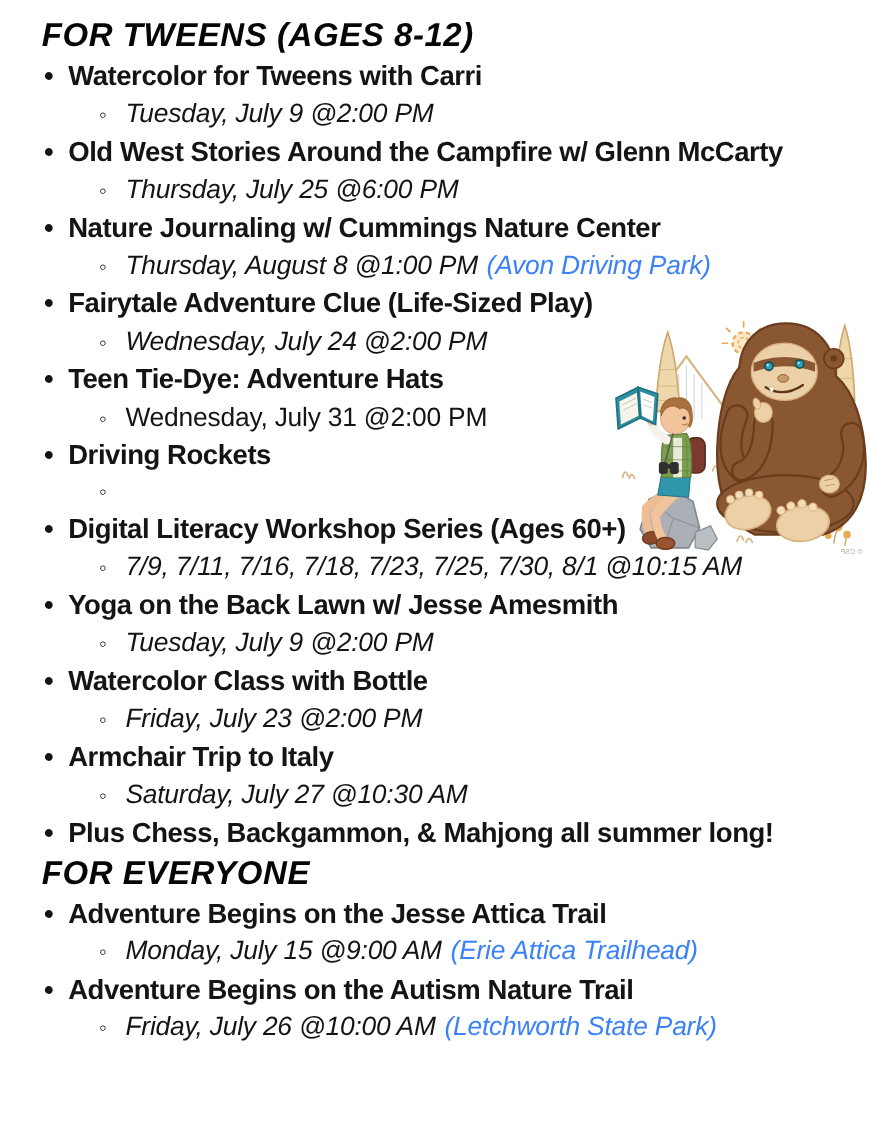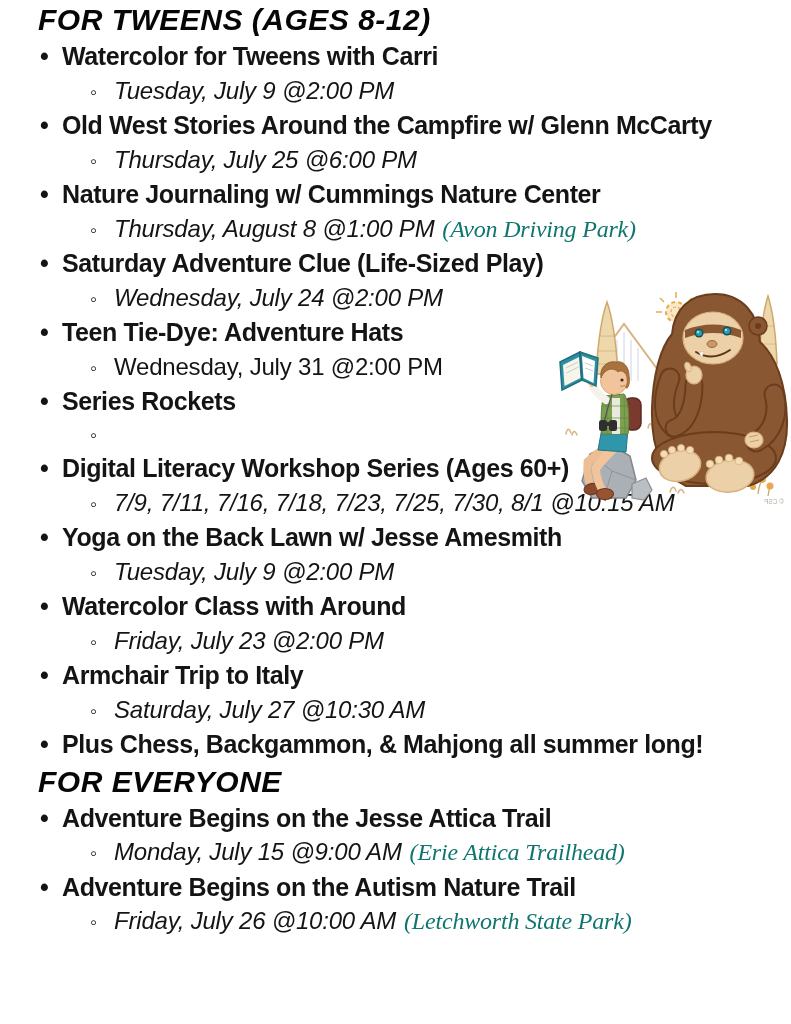--- a/index.html
+++ b/index.html
@@ -1,32 +1,32 @@
 <!DOCTYPE html>
 <html><head>
 <meta charset="utf-8">
 <style>
   html,body { margin:0; padding:0; }
   body {
     width:791px; height:1024px; background:#ffffff; overflow:hidden;
     font-family:"Liberation Sans", sans-serif; color:#141414;
   }
-  .page { position:relative; width:791px; height:931px; box-sizing:border-box; }
+  .page { position:relative; width:791px; height:931px; box-sizing:border-box; padding-top:13px; }
   .heading {
     margin-left:38px; font-size:30px; line-height:40px;
     font-weight:bold; font-style:italic; color:#060606; letter-spacing:0.5px;
     white-space:nowrap;
   }
   .row { display:flex; align-items:baseline; line-height:33.5px; white-space:nowrap; }
   .item-row { padding-left:40px; font-weight:bold; font-size:25px; letter-spacing:-0.4px; }
   .bullet { flex:none; width:22px; font-size:25px; }
   .sub-row { padding-left:90px; font-size:24px; font-style:italic; letter-spacing:-0.2px; }
   .sub-row.upright { font-style:normal; }
   .circle { flex:none; width:24px; font-size:20px; font-style:normal; }
-  .location { color:#0f766e; margin-left:0.33em;font-family:Liberation Serif, serif; }
+  .location { color:#3b82f6; margin-left:0.33em; }
   .illustration { position:absolute; left:552px; top:286px; width:240px; height:226px; }
 </style>
 </head>
 <body>
 
 <div class="page">
 
   <div class="heading">FOR TWEENS (AGES 8-12)</div>
 
   <div class="row item-row">
@@ -53,39 +53,39 @@
   </div>
   <div class="row sub-row">
     <span class="circle">◦</span>
     <span>Thursday, August 8 @1:00 PM</span>
     <span class="location">(Avon Driving Park)</span>
   </div>
 
 
   <div class="row item-row">
     <span class="bullet">•</span>
-    <span>Saturday Adventure Clue (Life-Sized Play)</span>
+    <span>Fairytale Adventure Clue (Life-Sized Play)</span>
   </div>
   <div class="row sub-row">
     <span class="circle">◦</span>
     <span>Wednesday, July 24 @2:00 PM</span>
   </div>
 
   <div class="row item-row">
     <span class="bullet">•</span>
     <span>Teen Tie-Dye: Adventure Hats</span>
   </div>
   <div class="row sub-row upright">
     <span class="circle">◦</span>
     <span>Wednesday, July 31 @2:00 PM</span>
   </div>
 
   <div class="row item-row">
     <span class="bullet">•</span>
-    <span>Series Rockets</span>
+    <span>Driving Rockets</span>
   </div>
   <div class="row sub-row upright">
     <span class="circle">◦</span>
   </div>
 
 
   <div class="row item-row">
     <span class="bullet">•</span>
     <span>Digital Literacy Workshop Series (Ages 60+)</span>
   </div>
@@ -98,21 +98,21 @@
     <span class="bullet">•</span>
     <span>Yoga on the Back Lawn w/ Jesse Amesmith</span>
   </div>
   <div class="row sub-row">
     <span class="circle">◦</span>
     <span>Tuesday, July 9 @2:00 PM</span>
   </div>
 
   <div class="row item-row">
     <span class="bullet">•</span>
-    <span>Watercolor Class with Around</span>
+    <span>Watercolor Class with Bottle</span>
   </div>
   <div class="row sub-row">
     <span class="circle">◦</span>
     <span>Friday, July 23 @2:00 PM</span>
   </div>
 
   <div class="row item-row">
     <span class="bullet">•</span>
     <span>Armchair Trip to Italy</span>
   </div>

